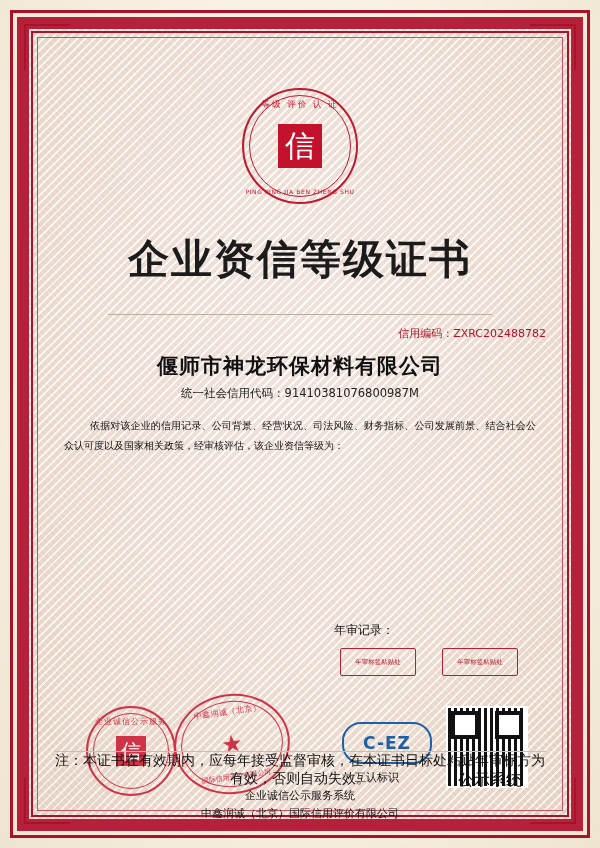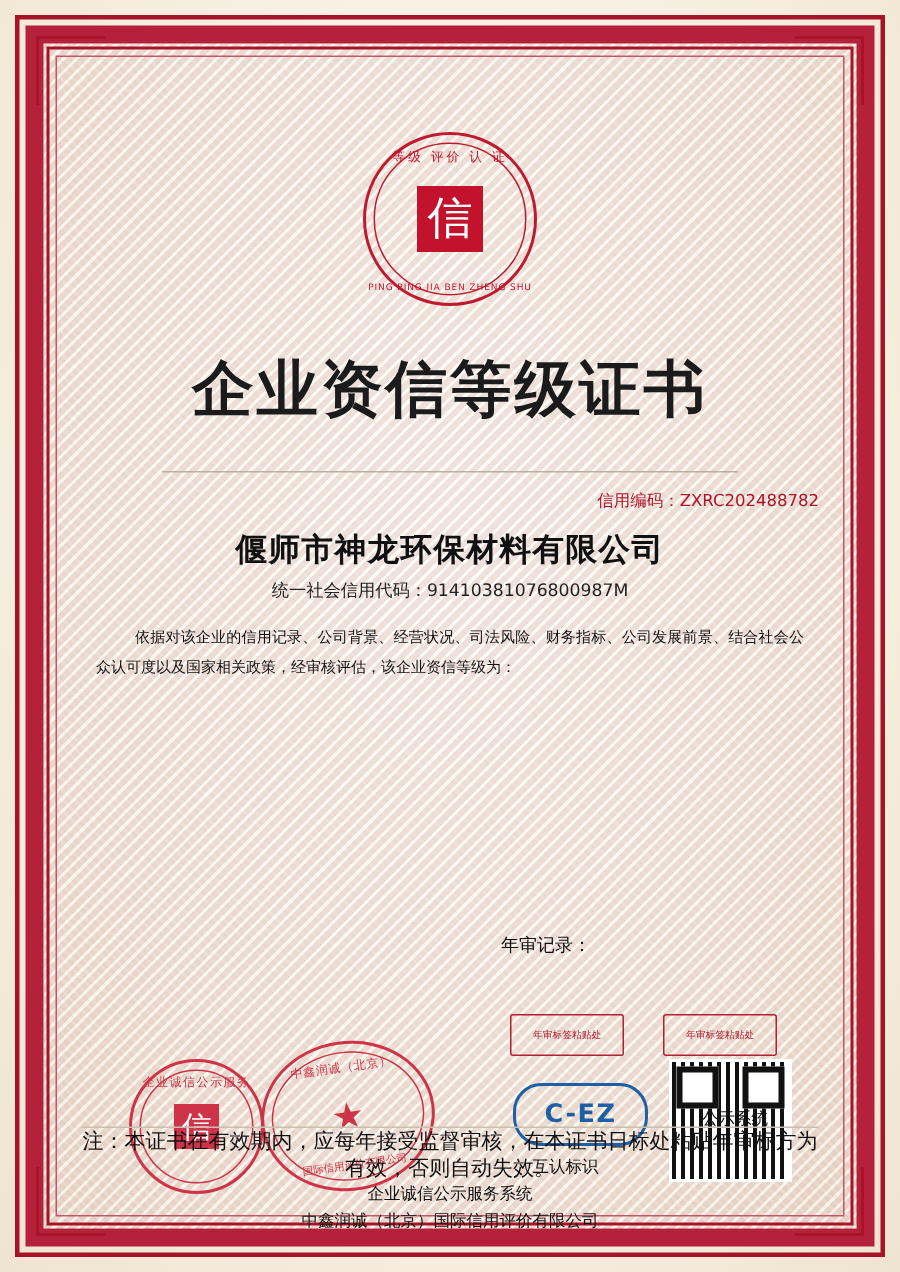--- a/index.html
+++ b/index.html
@@ -129,21 +129,21 @@
   .info{
     position:absolute;left:14px;top:556px;font-size:12px;color:#111;line-height:1.95;
   }
   .info .row span.k{display:inline-block;}
   .annual{
     position:absolute;left:288px;top:576px;font-size:12px;color:#111;
   }
   .stamp-box{
     position:absolute;border:1px solid #b02132;border-radius:2px;
     width:74px;height:26px;color:#b02132;font-size:6.5px;
-    display:flex;align-items:center;justify-content:center;text-align:center;margin-top:28px;
+    display:flex;align-items:center;justify-content:center;text-align:center;
   }
   .stamp-box.b1{left:294px;top:602px;}
   .stamp-box.b2{left:396px;top:602px;}
 
   
   .seal-round{
     position:absolute;width:86px;height:86px;border-radius:50%;
     border:2px solid #cf3348;left:40px;top:660px;
     display:flex;align-items:center;justify-content:center;
     color:#cf3348;
@@ -197,21 +197,21 @@
   }
   .qr:before{left:3px;top:3px;}
   .qr:after{right:3px;top:3px;}
 
   .cap{
     position:absolute;font-size:11px;color:#111;text-align:center;
   }
   .cap.c1{left:0;right:0;top:742px;}
   .cap.c2{left:0;right:0;top:760px;}
   .cap.c3{left:288px;top:724px;width:86px;font-size:11px;text-align:center;}
-  .cap.c4{right:16px;top:692px;width:96px;font-size:11px;}
+  .cap.c4{right:16px;top:724px;width:96px;font-size:16px;}
 
   .footnote{
     position:absolute;left:8px;right:8px;bottom:14px;
     font-size:14px;color:#111;text-align:center;
     border-top:1px solid #c9bfae;padding-top:0;
   }
 </style>
 </head>
 <body>
 

